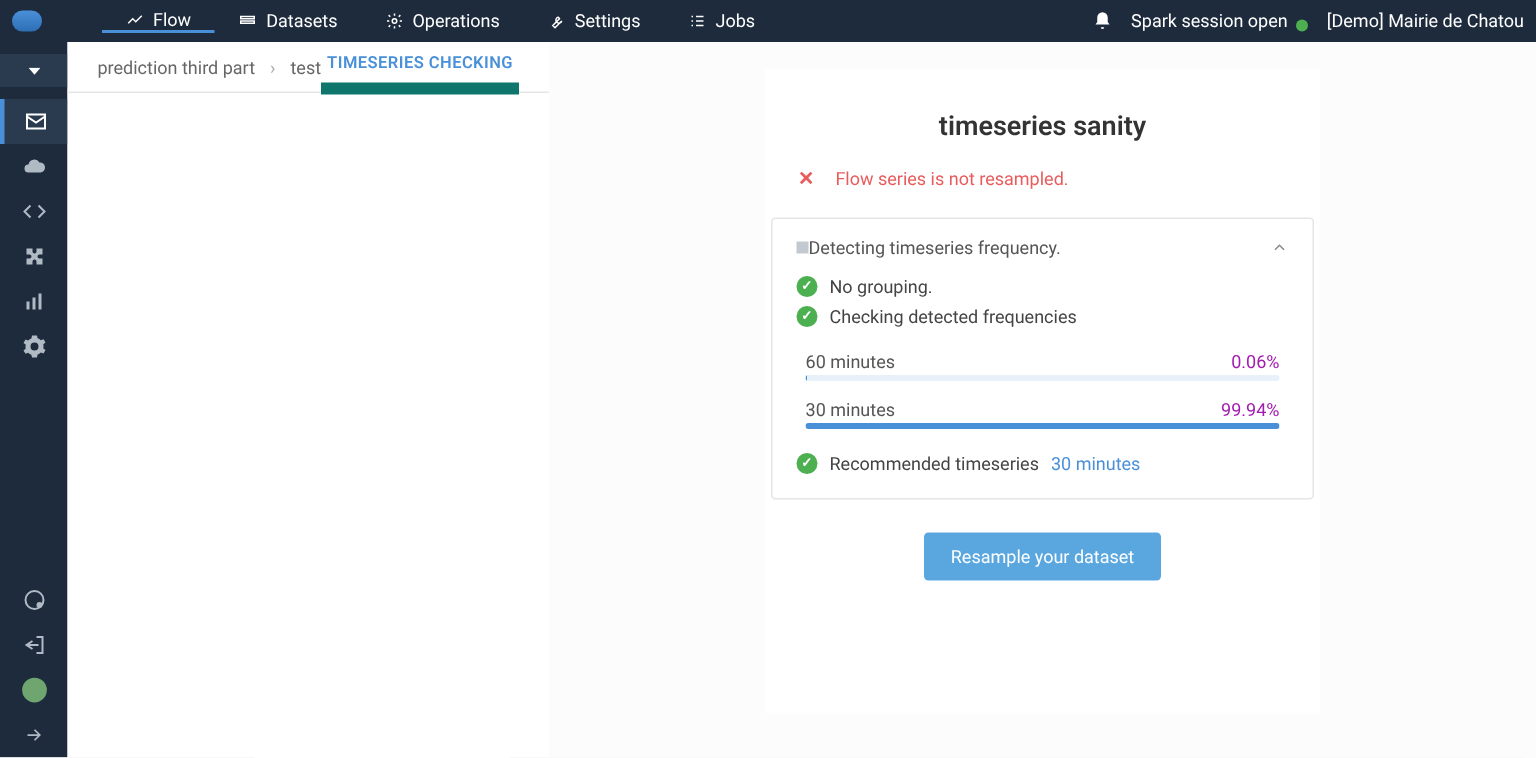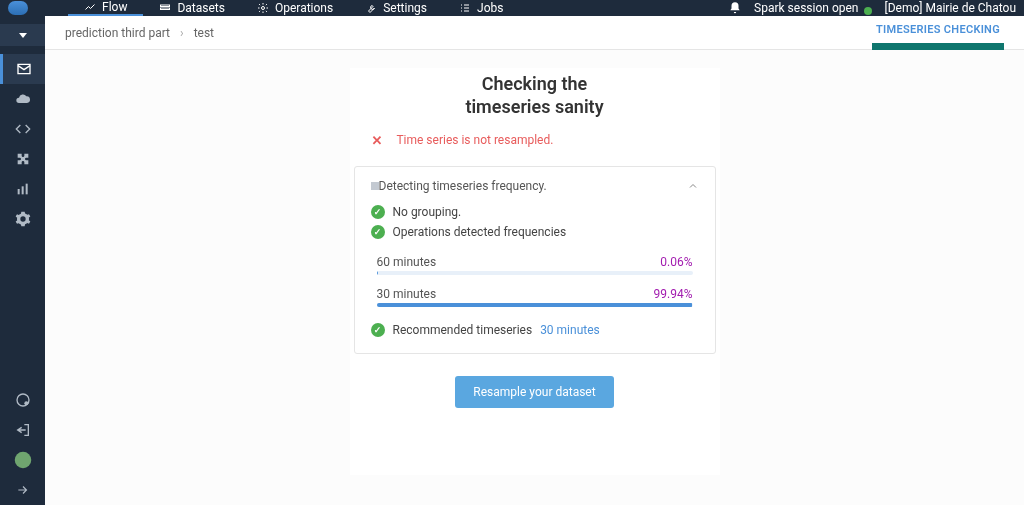--- a/index.html
+++ b/index.html
@@ -1,31 +1,31 @@
 <!DOCTYPE html>
 <html><head>
 <meta charset="utf-8">
 <style>
 * { margin:0; padding:0; box-sizing:border-box; font-family:-apple-system,BlinkMacSystemFont,"Segoe UI",Roboto,sans-serif; }
 body { width:1024px; height:505px; overflow:hidden; background:#f5f5f5; display:flex; flex-direction:column; }
-.topbar { height:16px; background:#1e2b3c; display:flex; align-items:center; color:#fff; font-size:12px; padding:0 8px; }
+.topbar { height:28px; background:#1e2b3c; display:flex; align-items:center; color:#fff; font-size:12px; padding:0 8px; }
 .topbar .nav { display:flex; gap:0; margin-left:40px; }
 .topbar .nav-item { display:flex; align-items:center; gap:6px; padding:0 16px; cursor:pointer; }
 .topbar .nav-item.active { border-bottom:2px solid #4a90d9; }
 .topbar .right { margin-left:auto; display:flex; align-items:center; gap:12px; }
 .topbar .status { display:flex; align-items:flex-end; gap:6px; }
 .topbar .dot { width:8px; height:8px; border-radius:50%; background:#4caf50; }
 .topbar .logo { width:20px; height:14px; border-radius:7px; background:linear-gradient(#4a90d9,#2c6fb5); }
 .shell { flex:1; display:flex; overflow:hidden; }
 .sidebar { width:45px; background:#1e2b3c; display:flex; flex-direction:column; align-items:center; padding-top:8px; gap:0; }
 .sidebar .dd { width:100%; height:22px; display:flex; align-items:center; justify-content:center; background:#2a3a4f; cursor:pointer; margin-bottom:8px; }
 .sidebar .sbi { width:100%; height:30px; display:flex; align-items:center; justify-content:center; cursor:pointer; color:#b0bac5; }
 .sidebar .sbi.active { border-left:3px solid #4a90d9; background:#2a3a4f; color:#fff; }
 .sidebar .spacer { flex:1; }
-.main { flex:1; display:flex; flex-direction:column; background:#fff; }
+.main { flex:1; display:flex; flex-direction:row; background:#fff; }
 .subhead { height:34px; border-bottom:1px solid #e5e5e5; display:flex; align-items:center; padding:0 20px; font-size:12px; }
 .crumbs { display:flex; align-items:center; gap:10px; color:#666; }
 .crumbs .sep { color:#aaa; }
 .tab-right { margin-left:auto; color:#4a90d9; font-size:11px; font-weight:600; letter-spacing:.3px; border-bottom:8px solid #0f766e; padding:8px 4px 7px; }
 .content { flex:1; overflow:auto; display:flex; justify-content:center; padding:18px 0 30px; background:#fcfcfc; }
 .card { width:370px; background:#fff; }
 .card h2 { text-align:center; font-size:18px; font-weight:600; color:#333; line-height:1.3; padding:4px 0 14px; }
 .err { display:flex; align-items:center; gap:14px; padding:0 22px 18px; font-size:12px; color:#e85c5c; }
 .err .x { font-weight:700; font-size:13px; }
 .panel { border:1px solid #e5e5e5; border-radius:3px; margin:0 4px; padding:12px 16px 16px; }
@@ -165,44 +165,44 @@
         <span>prediction third part</span>
         <span class="sep">›</span>
         <span>test</span>
       </div>
       <div class="tab-right">TIMESERIES CHECKING</div>
     </div>
 
     <div class="content">
       <div class="card">
         <h2>
-          <span>Checking the</span><br>
+          <br>
           <span>timeseries sanity</span>
         </h2>
         <div class="err">
           <span class="x">✕</span>
-          <span>Time series is not resampled.</span>
+          <span>Flow series is not resampled.</span>
         </div>
         <div class="panel">
           <div class="panel-head">
             <span class="sq"></span>
             <span>Detecting timeseries frequency.</span>
             <span class="chev">
               <svg width="12" height="12" viewBox="0 0 24 24" fill="none" stroke="currentColor" stroke-width="2">
                   <path d="M6 15l6-6 6 6"></path>
                 </svg>
             </span>
           </div>
           <div class="ok-line">
             <span class="ok">✓</span>
             <span>No grouping.</span>
           </div>
           <div class="ok-line">
             <span class="ok">✓</span>
-            <span>Operations detected frequencies</span>
+            <span>Checking detected frequencies</span>
           </div>
           <div class="freq" id="freq-rows">
               <div class="freq-row">
                 <span>60 minutes</span>
                 <span class="pct">0.06%</span>
               </div>
               <div class="bar">
                 <div style="width:0.06%"></div>
               </div>
               <div class="freq-row">

